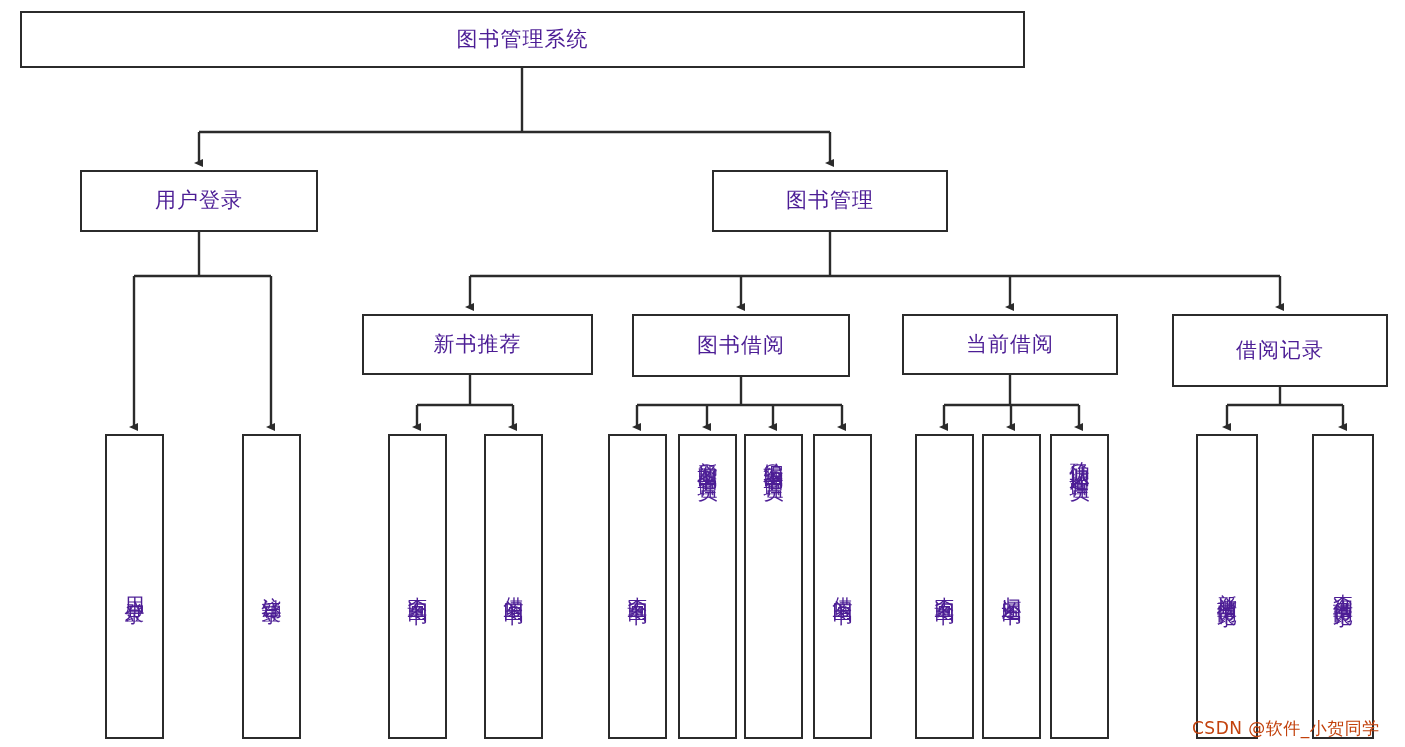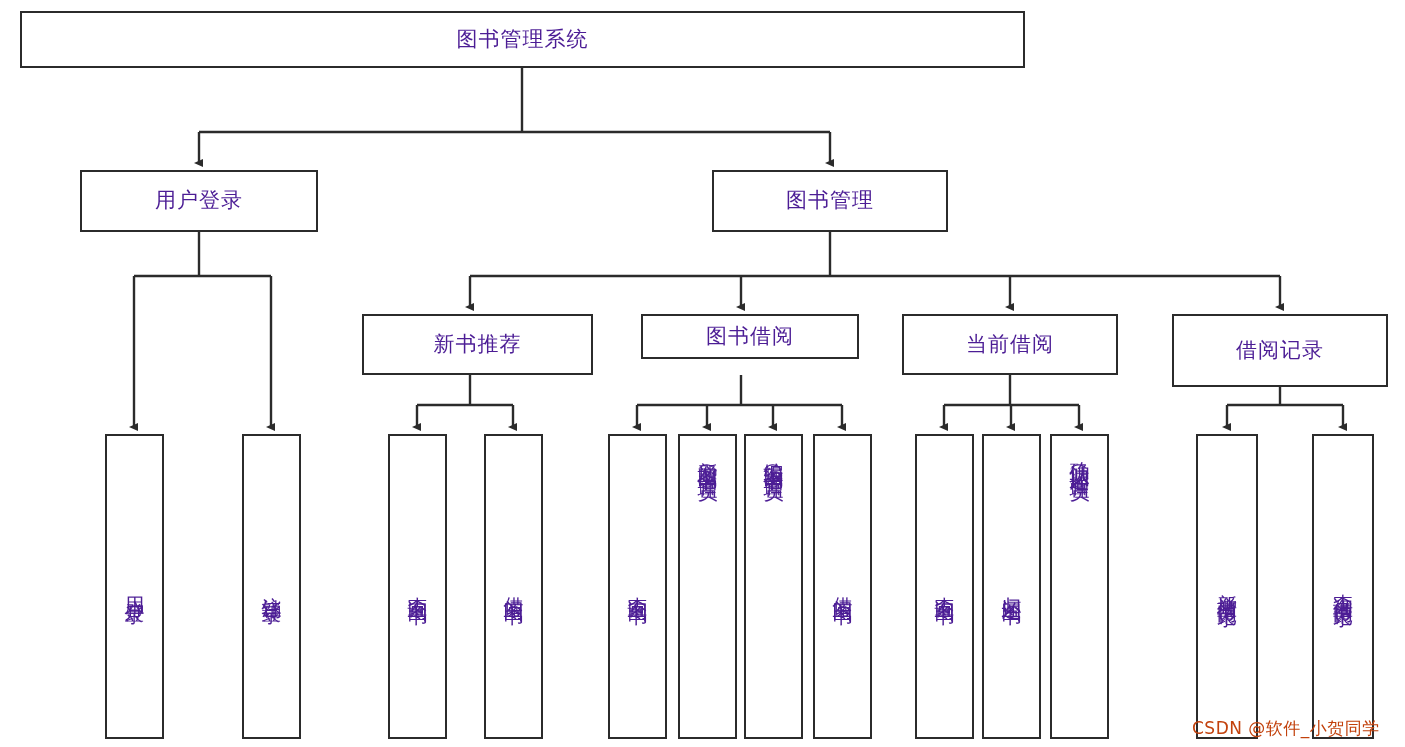--- a/index.html
+++ b/index.html
@@ -130,21 +130,21 @@
   <div class="node node-h" style="left:80px; top:170px; width:238px; height:62px;">
     <span>用户登录</span>
   </div>
   <div class="node node-h" style="left:712px; top:170px; width:236px; height:62px;">
     <span>图书管理</span>
   </div>
 
   <div class="node node-h" style="left:362px; top:314px; width:231px; height:61px;">
     <span>新书推荐</span>
   </div>
-  <div class="node node-h" style="left:632px; top:314px; width:218px; height:45px;margin-left:9px;">
+  <div class="node node-h" style="left:632px; top:314px; width:218px; height:63px;">
     <span>图书借阅</span>
   </div>
   <div class="node node-h" style="left:902px; top:314px; width:216px; height:61px;">
     <span>当前借阅</span>
   </div>
   <div class="node node-h" style="left:1172px; top:314px; width:216px; height:73px;">
     <span>借阅记录</span>
   </div>
 
   <div class="node node-v mid" style="left:105px; top:434px; width:59px; height:305px;">

